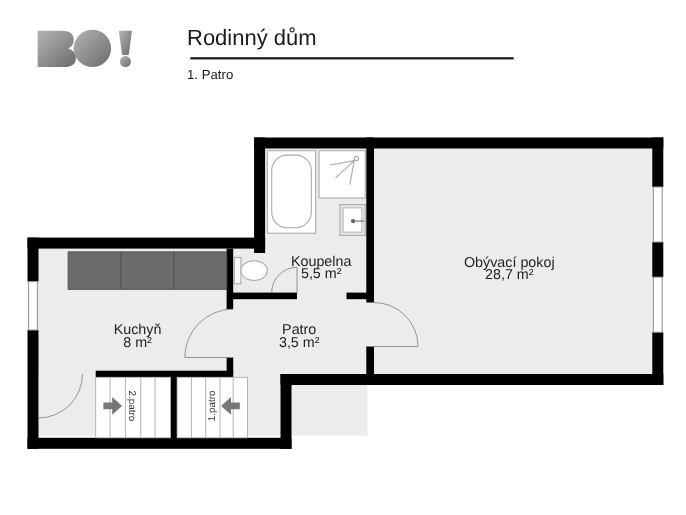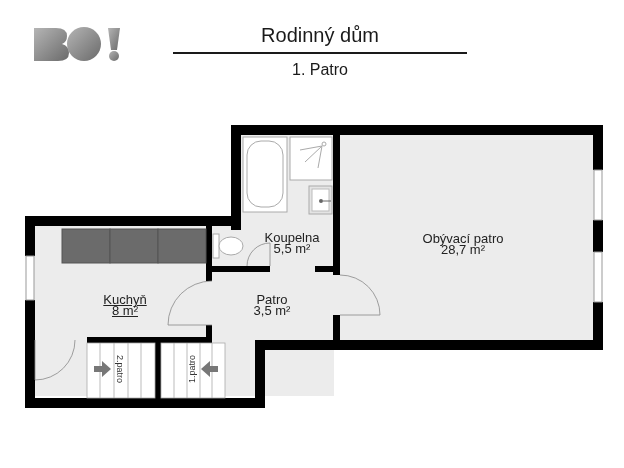--- a/index.html
+++ b/index.html
@@ -1,20 +1,20 @@
 <!DOCTYPE html>
 <html><head>
 <meta charset="utf-8">
 <style>
   html, body { margin:0; padding:0; background:#ffffff; }
   body { width:624px; height:468px; position:relative; overflow:hidden; font-family:"Liberation Sans", sans-serif; }
   .logo { position:absolute; left:34px; top:26px; width:95px; height:36px; }
-  .title { position:absolute; left:170px; width:300px; text-align:center; color:#1a1a1a; font-family:"Liberation Sans", sans-serif; }
+  .title { position:absolute; left:170px; width:300px; text-align:left; color:#1a1a1a; font-family:"Liberation Sans", sans-serif; }
   .t1 { top:24px; font-size:20px; }
-  .t2 { top:61px; font-size:16px; }
+  .t2 { top:61px; font-size:12px; }
   .rule { position:absolute; left:173px; top:52px; width:294px; height:2px; background:#1a1a1a; }
   svg.plan { position:absolute; left:0; top:0; }
   .lbl { position:absolute; text-align:center; font-size:13px; color:#222; line-height:11px; font-family:"Liberation Sans", sans-serif; }
   .lbl .a { display:block; }
   .lbl .b { display:block; }
   .stair-txt { position:absolute; font-size:9px; color:#333; transform:rotate(90deg); transform-origin:center; white-space:nowrap; }
 </style>
 </head>
 <body>
 
@@ -130,24 +130,24 @@
 
   <path d="M94 366 H102 V361 L111 369 L102 377 V372 H94 Z" fill="#777"></path>
   <path d="M218 366 H210 V361 L201 369 L210 377 V372 H218 Z" fill="#777"></path>
 </svg>
 
 <div class="lbl" style="left:262px; top:232px; width:60px;">
   <span class="a">Koupelna</span>
   <span class="b">5,5 m²</span>
 </div>
 <div class="lbl" style="left:418px; top:233px; width:90px;">
-  <span class="a">Obývací patro</span>
+  <span class="a">Obývací pokoj</span>
   <span class="b">28,7 m²</span>
 </div>
-<div class="lbl" style="left:95px; top:294px; width:60px;text-decoration:underline;">
+<div class="lbl" style="left:95px; top:294px; width:60px;">
   <span class="a">Kuchyň</span>
   <span class="b">8 m²</span>
 </div>
 <div class="lbl" style="left:242px; top:294px; width:60px;">
   <span class="a">Patro</span>
   <span class="b">3,5 m²</span>
 </div>
 
 <div class="stair-txt" style="left:100px; top:364px; width:40px; text-align:center;">2.patro</div>
 <div class="stair-txt" style="left:172px; top:364px; width:40px; text-align:center; transform:rotate(-90deg);">1.patro</div>

